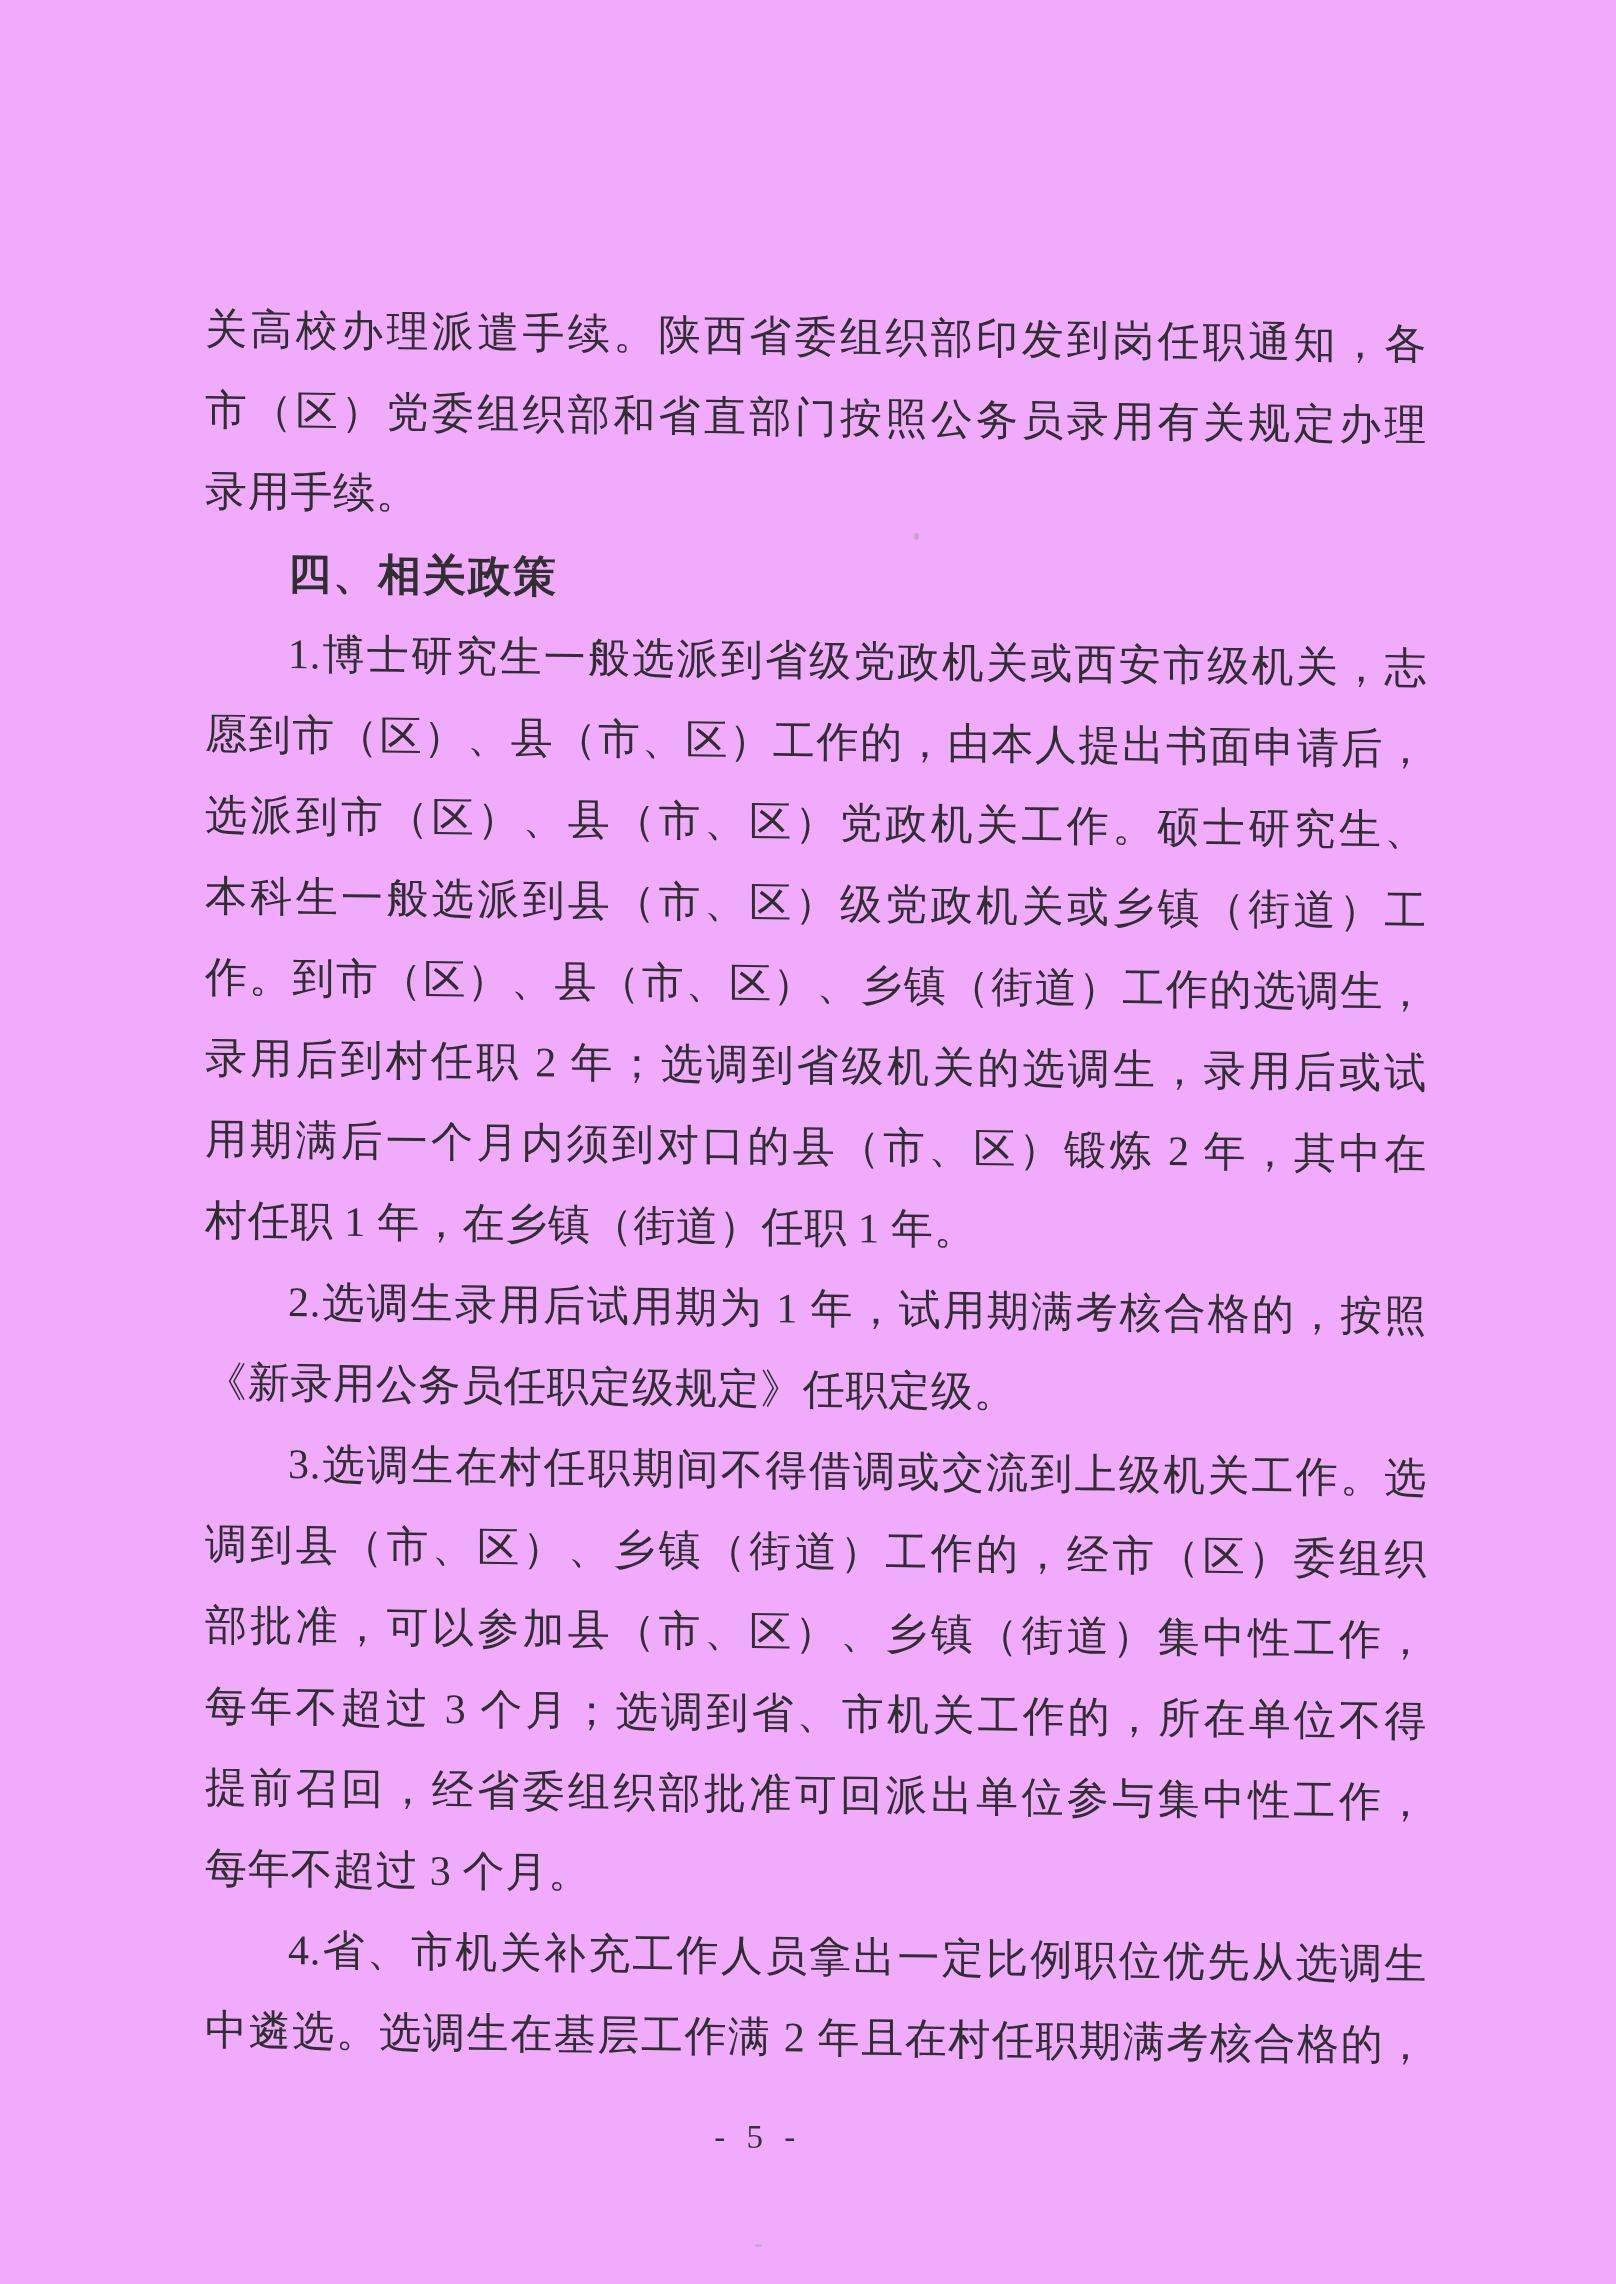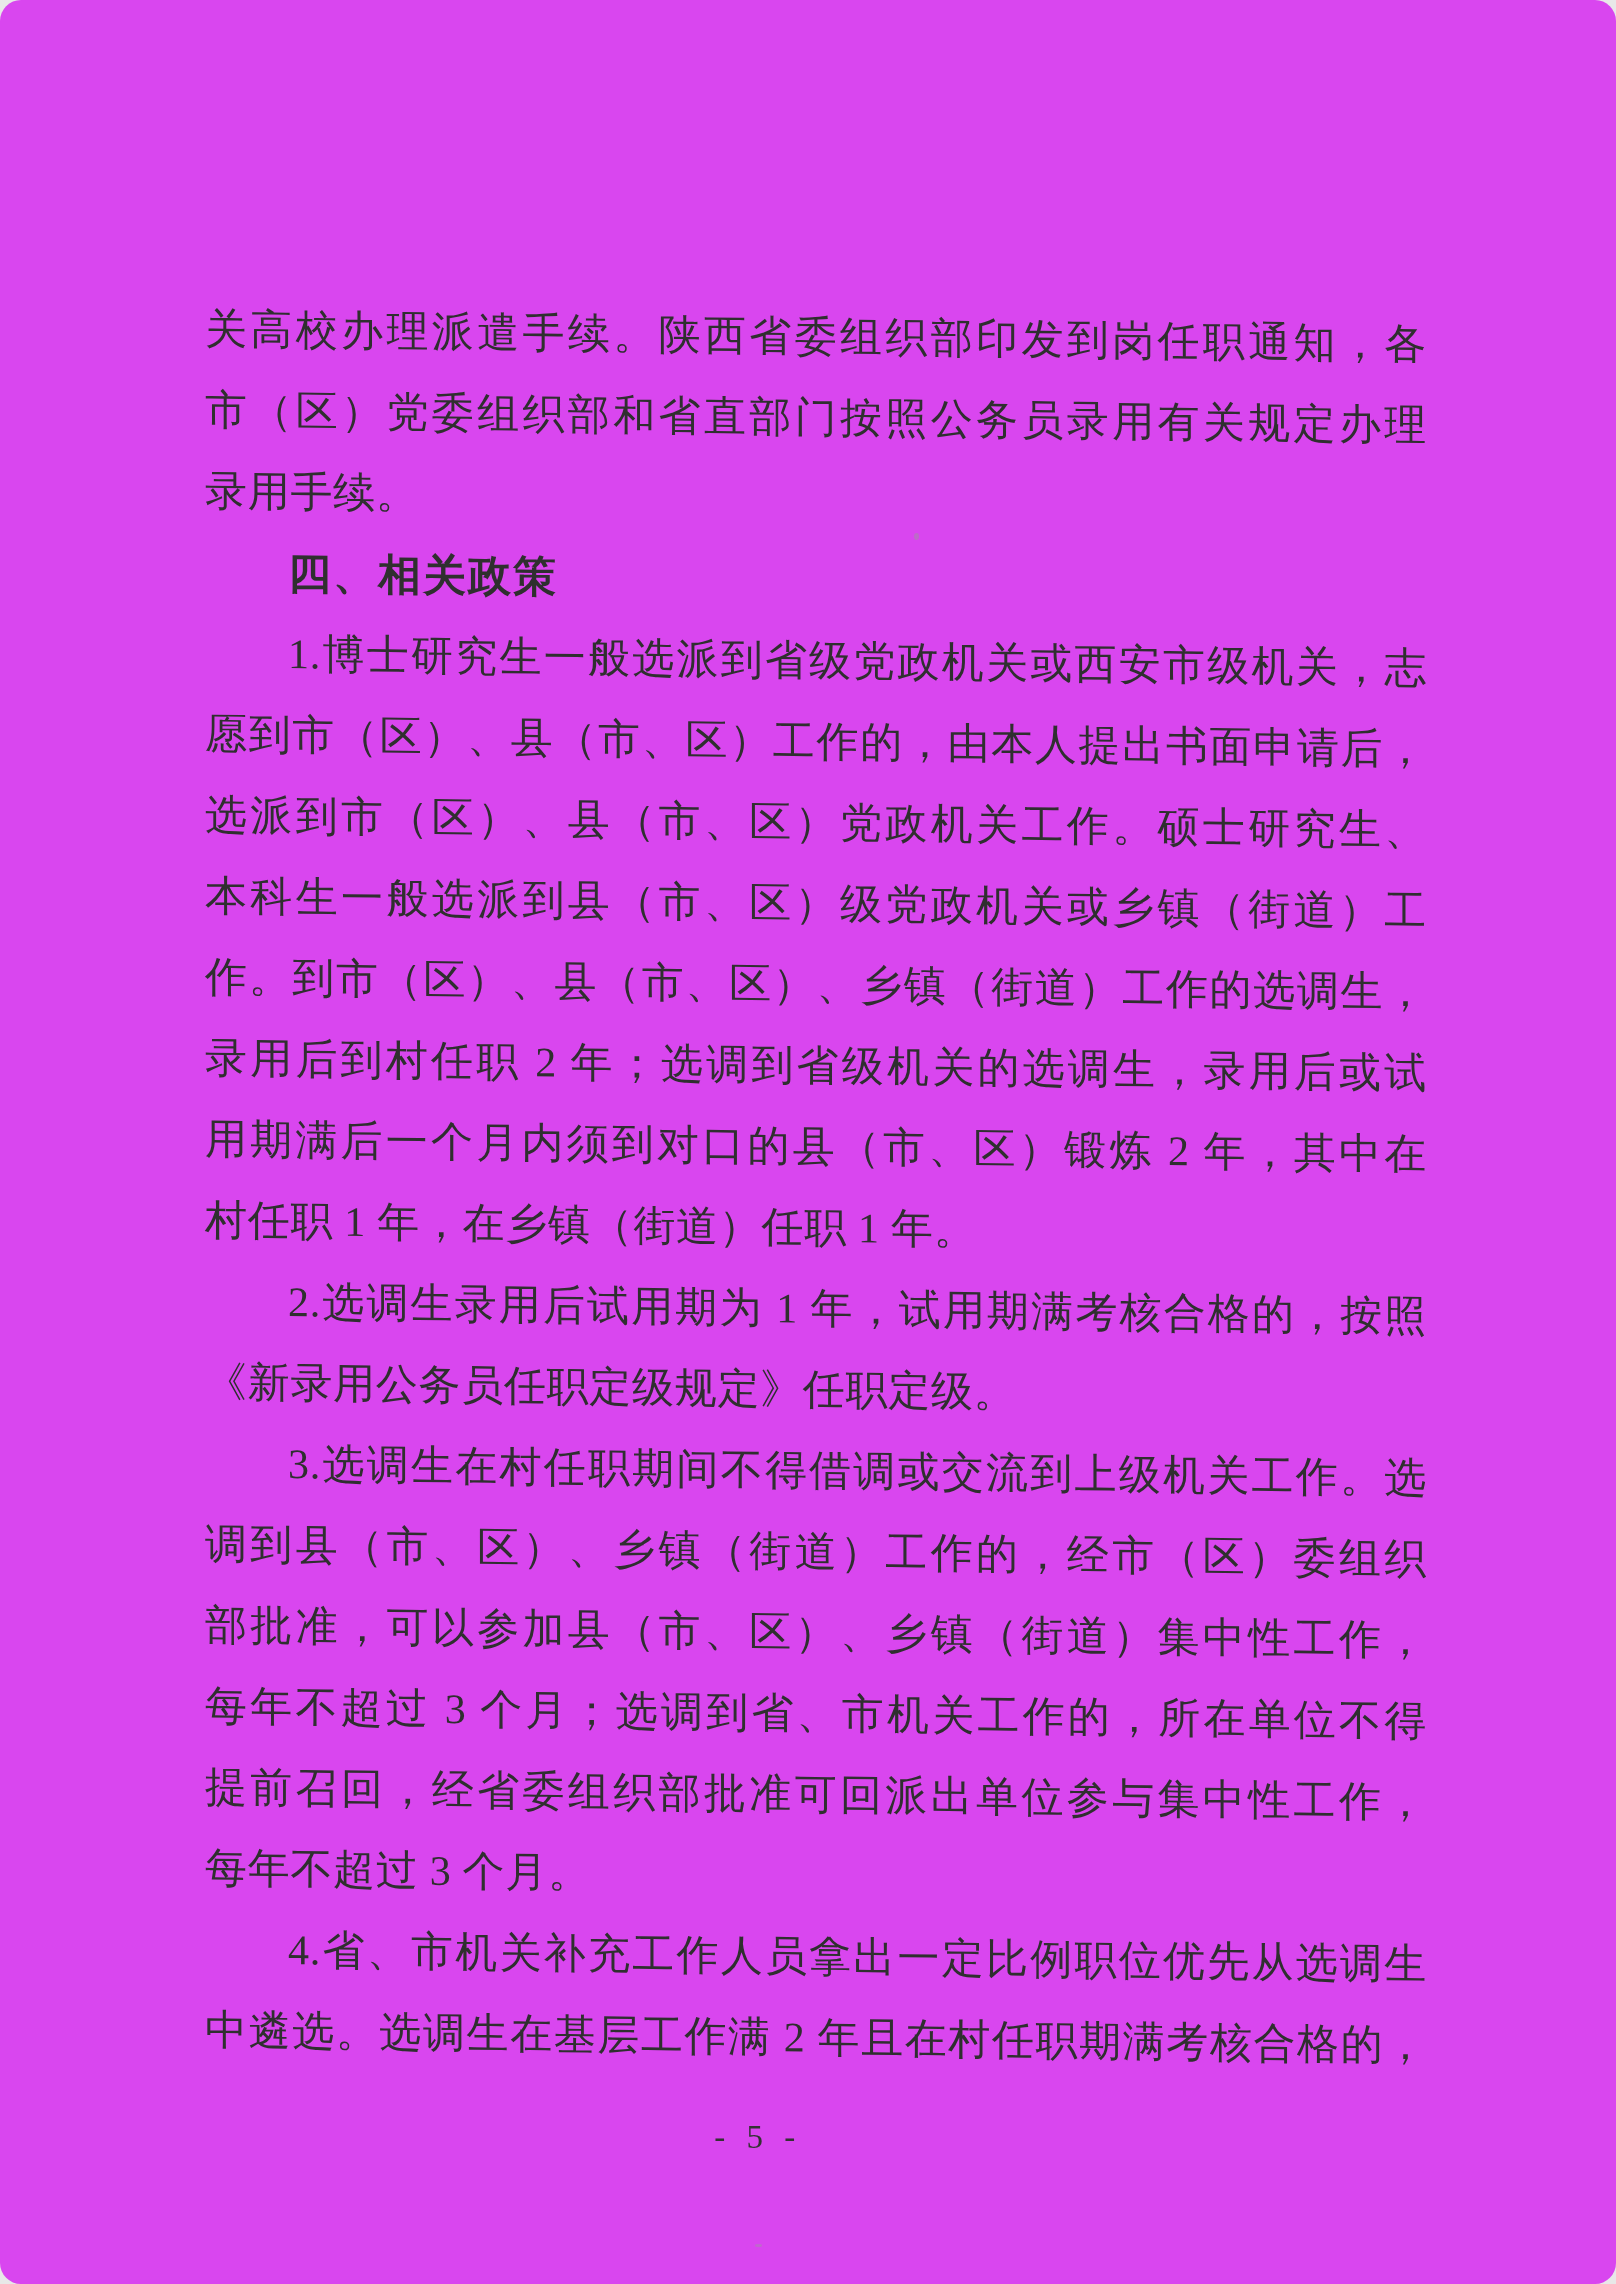--- a/index.html
+++ b/index.html
@@ -5,25 +5,24 @@
   html, body {
     margin: 0;
     padding: 0;
     background: #e8e8e8;
   }
   .page {
     position: relative;
     width: 1616px;
     height: 2284px;
     margin: 0 auto;
-    background: #d946ef;
+    background: #f0abfc;
     overflow: hidden;
     font-family: "Liberation Serif", serif;
     color: #2f2f2f;
-    border-radius: 21px;
   }
   .body-block {
     position: absolute;
     left: 205px;
     top: 289px;
     width: 1222px;
     transform: skewY(0.72deg);
     transform-origin: 0 0;
   }
   .ln {

